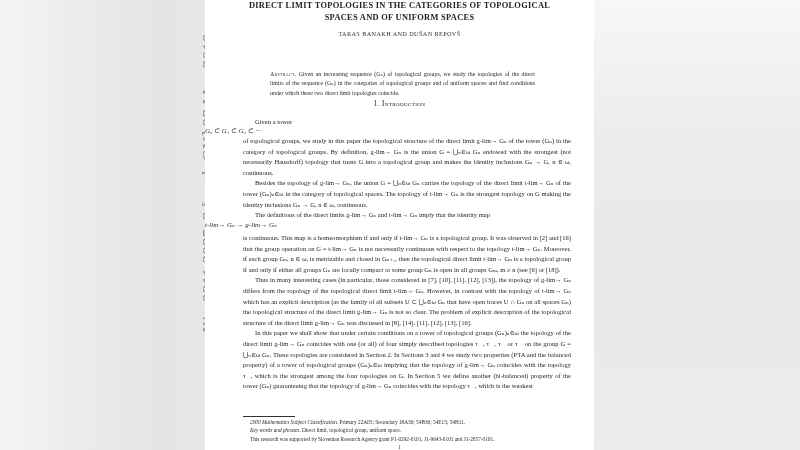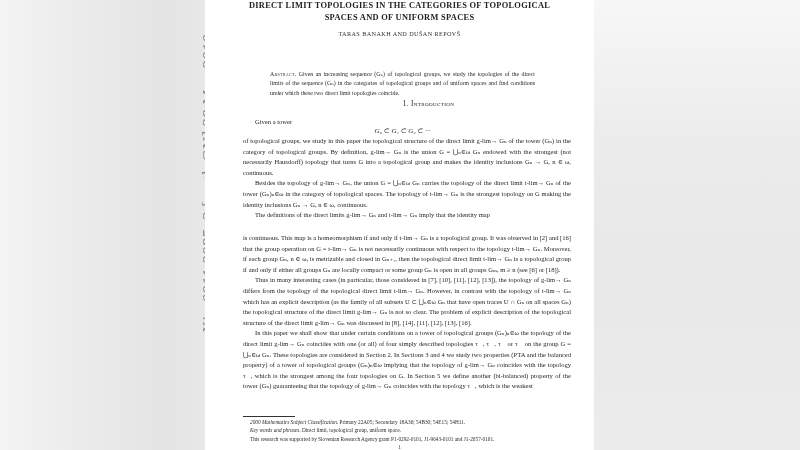--- a/index.html
+++ b/index.html
@@ -43,30 +43,30 @@
     position: absolute; left: 0; width: 389px; top: 30px;
     text-align: center; font-size: 6.2px; letter-spacing: 0.4px; color: #333;
   }
   .abstract {
     position: absolute; left: 65px; width: 265px; top: 70px;
     font-size: 5.9px; line-height: 9.3px; color: #2a2a2a; text-align: justify;
   }
   .abstract .lbl { font-variant: small-caps; letter-spacing: 0.3px; }
   .section-heading {
     position: absolute; left: 0; width: 389px; top: 100px;
-    text-align: center; font-size: 7.2px; font-variant: small-caps; letter-spacing: 0.4px; padding-left: 29px;
+    text-align: center; font-size: 7.2px; font-variant: small-caps; letter-spacing: 0.4px;
   }
   .body-text {
     position: absolute; left: 38px; width: 328px;
     font-size: 6.55px; line-height: 10.6px; text-align: justify; color: #1d1d1d;
   }
   .body-text p { margin: 0; }
   .indent { text-indent: 12px; }
   .display-eq {
-    position: absolute; left: 0; width: 395px; text-align: center;
+    position: absolute; left: 0; width: 395px; 
     font-size: 7px; font-style: italic; color: #1d1d1d;
   }
   .footnote-rule {
     position: absolute; left: 38px; top: 416px; width: 52px; border-top: 0.8px solid #333;
   }
   .footnotes {
     position: absolute; left: 45px; width: 330px; top: 418px;
     font-size: 5.3px; line-height: 8.4px; color: #2a2a2a;
   }
   .footnotes p { margin: 0; }
@@ -106,20 +106,21 @@
   </div>
 
   <div class="display-eq" style="top:127px;">G₀ ⊂ G₁ ⊂ G₂ ⊂ ···</div>
 
   <div class="body-text" style="top:136px;">
     <p>of topological groups, we study in this paper the topological structure of the direct limit g-lim→ Gₙ of the tower (Gₙ) in the category of topological groups. By definition, g-lim→ Gₙ is the union G = ⋃ₙ∈ω Gₙ endowed with the strongest (not necessarily Hausdorff) topology that turns G into a topological group and makes the identity inclusions Gₙ → G, n ∈ ω, continuous.</p>
     <p class="indent">Besides the topology of g-lim→ Gₙ, the union G = ⋃ₙ∈ω Gₙ carries the topology of the direct limit t-lim→ Gₙ of the tower (Gₙ)ₙ∈ω in the category of topological spaces. The topology of t-lim→ Gₙ is the strongest topology on G making the identity inclusions Gₙ → G, n ∈ ω, continuous.</p>
     <p class="indent">The definitions of the direct limits g-lim→ Gₙ and t-lim→ Gₙ imply that the identity map</p>
   </div>
 
+  <div class="display-eq" style="top:221px;">t-lim→ Gₙ → g-lim→ Gₙ</div>
 
   <div class="body-text" style="top:233px;">
     <p>is continuous. This map is a homeomorphism if and only if t-lim→ Gₙ is a topological group. It was observed in [2] and [16] that the group operation on G = t-lim→ Gₙ is not necessarily continuous with respect to the topology t-lim→ Gₙ. Moreover, if each group Gₙ, n ∈ ω, is metrizable and closed in Gₙ₊₁, then the topological direct limit t-lim→ Gₙ is a topological group if and only if either all groups Gₙ are locally compact or some group Gₙ is open in all groups Gₘ, m ≥ n (see [6] or [18]).</p>
     <p class="indent">Thus in many interesting cases (in particular, those considered in [7], [10], [11], [12], [13]), the topology of g-lim→ Gₙ differs from the topology of the topological direct limit t-lim→ Gₙ. However, in contrast with the topology of t-lim→ Gₙ which has an explicit description (as the family of all subsets U ⊂ ⋃ₙ∈ω Gₙ that have open traces U ∩ Gₙ on all spaces Gₙ) the topological structure of the direct limit g-lim→ Gₙ is not so clear. The problem of explicit description of the topological structure of the direct limit g-lim→ Gₙ was discussed in [8], [14], [11], [12], [13], [16].</p>
     <p class="indent">In this paper we shall show that under certain conditions on a tower of topological groups (Gₙ)ₙ∈ω the topology of the direct limit g-lim→ Gₙ coincides with one (or all) of four simply described topologies τ⃗, τ⃖, τ⃡ or τ⃡ on the group G = ⋃ₙ∈ω Gₙ. These topologies are considered in Section 2. In Sections 3 and 4 we study two properties (PTA and the balanced property) of a tower of topological groups (Gₙ)ₙ∈ω implying that the topology of g-lim→ Gₙ coincides with the topology τ⃡, which is the strongest among the four topologies on G. In Section 5 we define another (bi-balanced) property of the tower (Gₙ) guaranteeing that the topology of g-lim→ Gₙ coincides with the topology τ⃡, which is the weakest</p>
   </div>
 
   <div class="footnote-rule"></div>
 
   <div class="footnotes">

